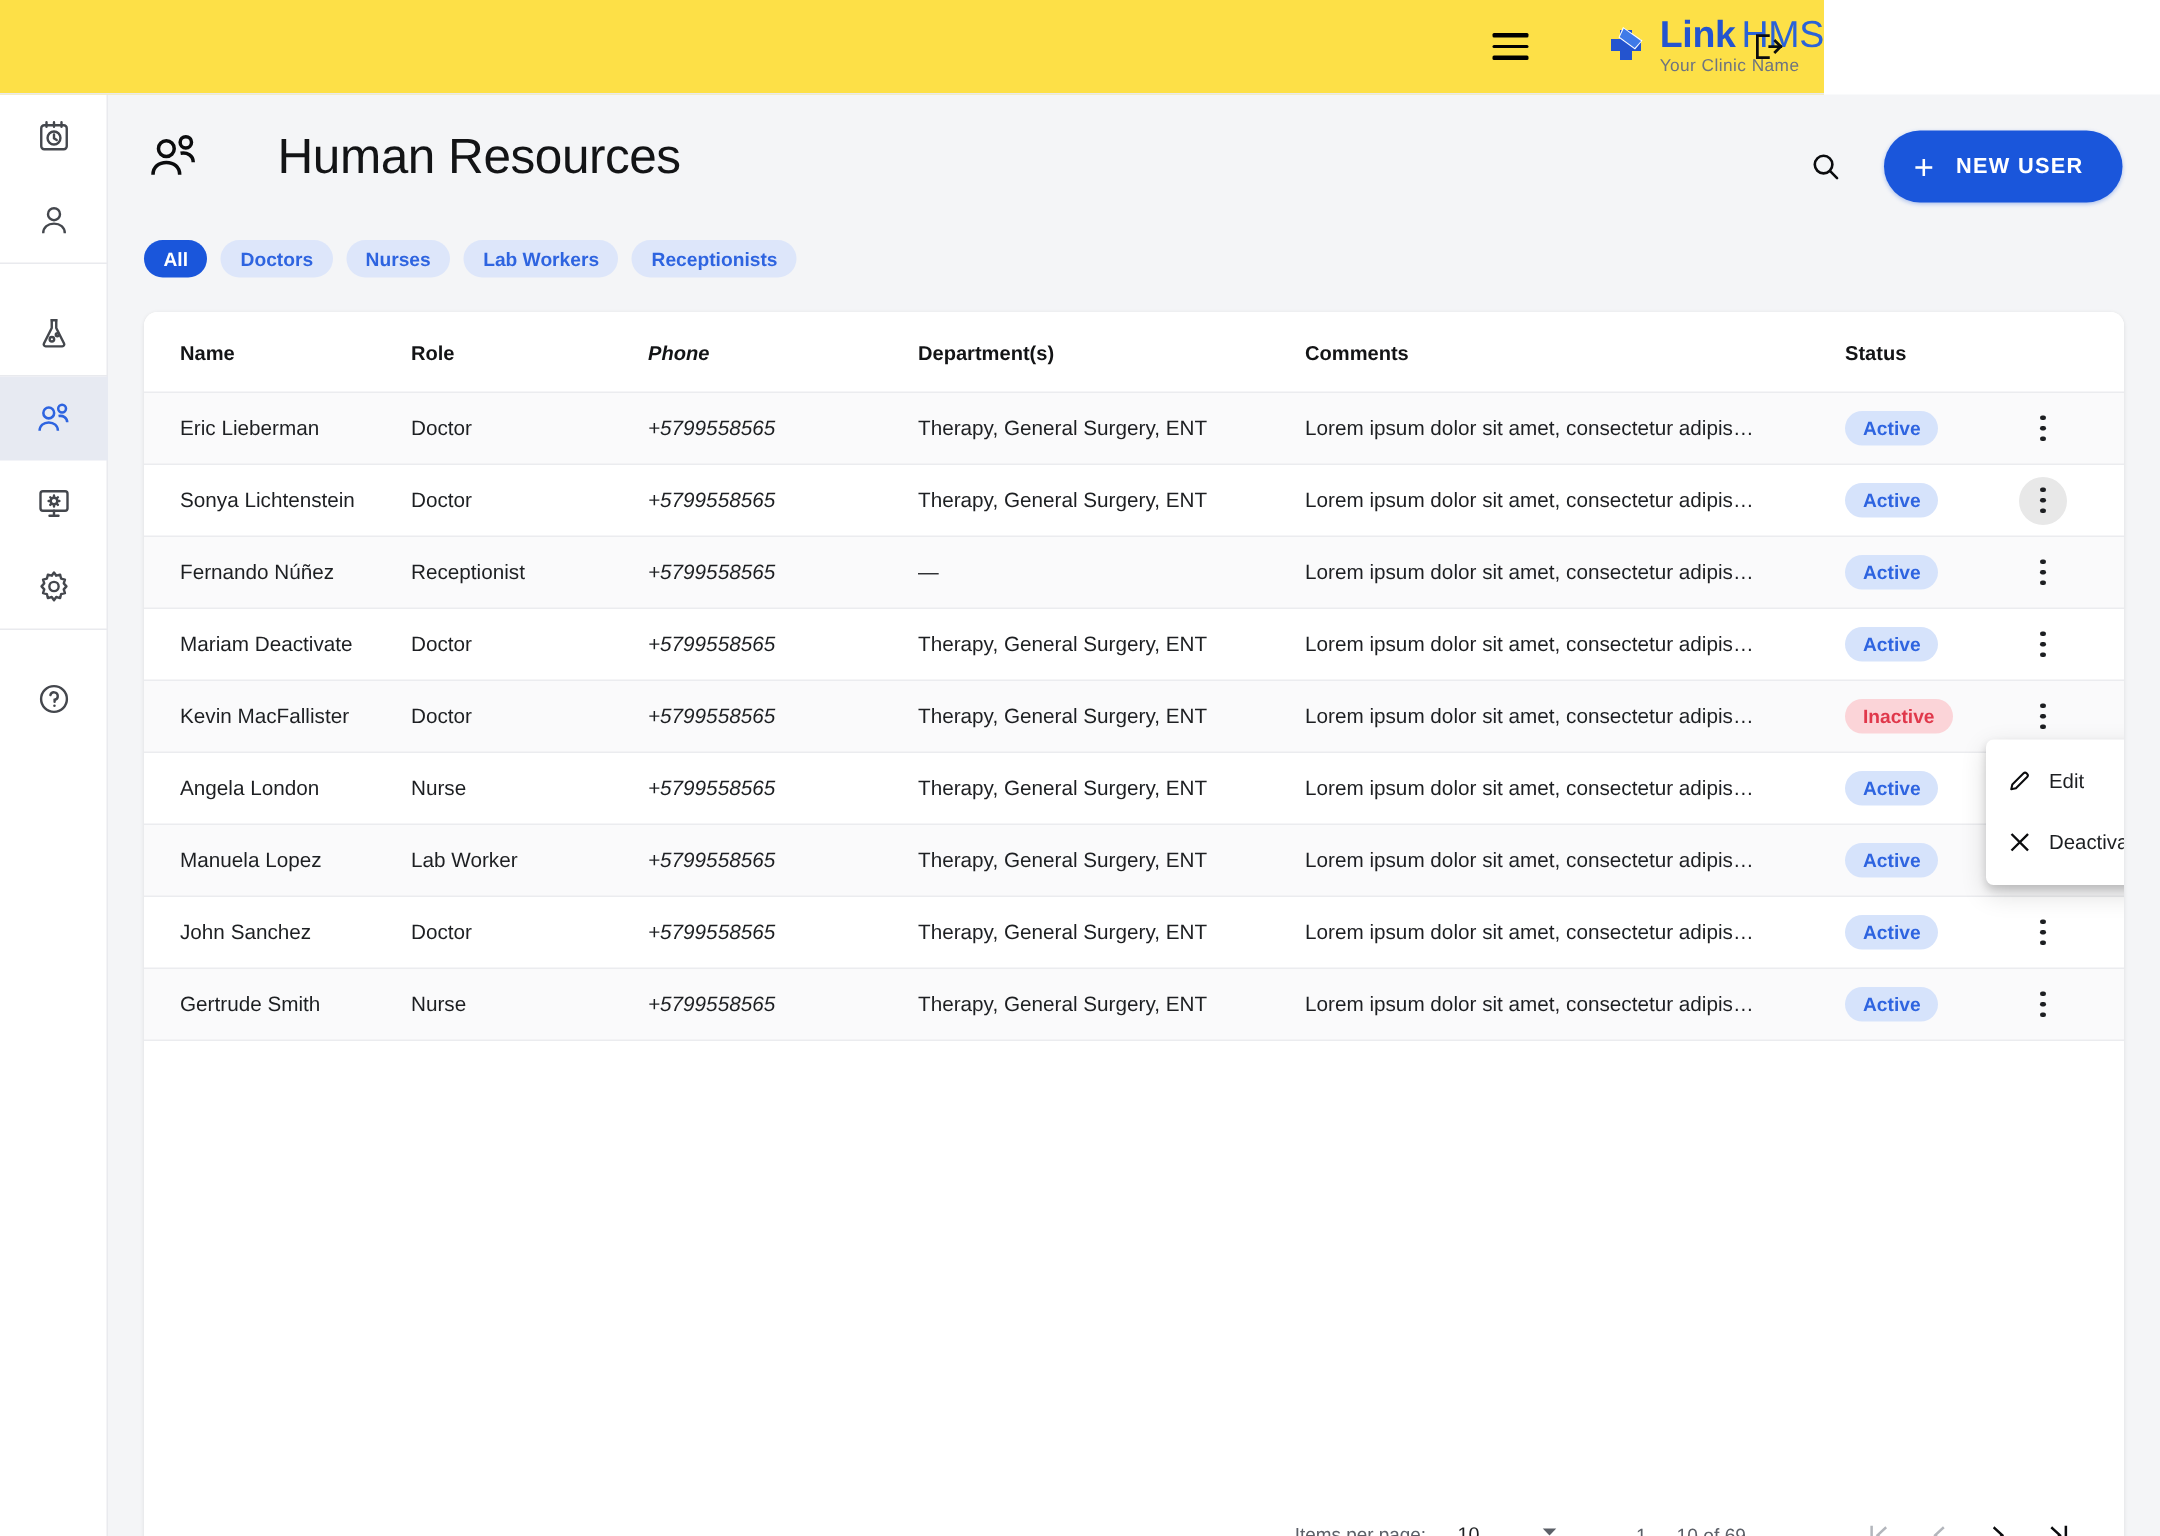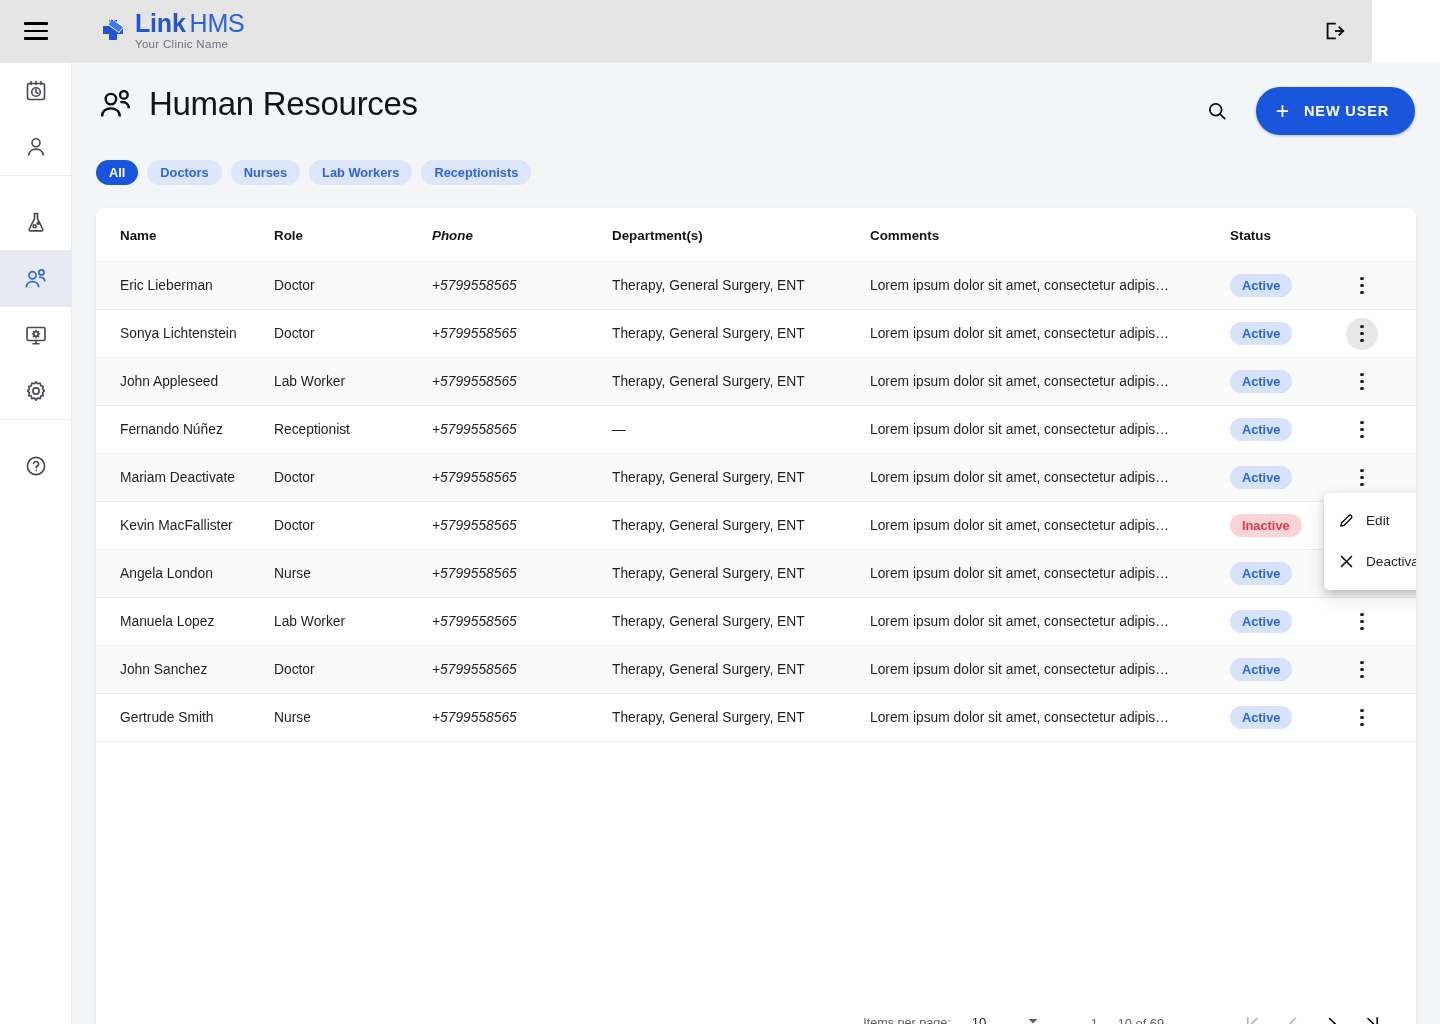--- a/index.html
+++ b/index.html
@@ -7,25 +7,26 @@
     width: 1440px; height: 1024px;
     font-family: "Liberation Sans", sans-serif;
     background: #ffffff;
     overflow: hidden;
   }
   body { position: relative; }
 
   
   .topbar {
     position: absolute; top: 0; left: 0;
-    width: 1372px; height: 63px;
-    background: #e5e5e5;
+    width: 1216px; height: 63px;
+    background: #fde047;
     display: flex; align-items: center;
     border-bottom: 1px solid #e9eaee;
     z-index: 30;
+    justify-content: flex-end;
   }
   .hamburger {
     width: 24px; height: 18px;
     margin-left: 24px;
     display: flex; flex-direction: column; justify-content: space-between;
     cursor: pointer;
   }
   .hamburger span { display: block; height: 2.6px; background: #000; border-radius: 1px; }
 
   .brand { margin-left: 50px; display: flex; align-items: flex-start; }
@@ -63,21 +64,21 @@
   
   .content {
     position: absolute; top: 63px; left: 72px;
     width: 1368px; height: 961px;
     background: #f4f5f7;
     overflow: hidden;
   }
 
   .page-head {
     position: absolute; left: 25px; top: 22px;
-    display: flex; align-items: center;
+    display: flex; align-items: center; gap: 36px;
   }
   .page-head-icon { margin-right: 14px; display:flex; }
   .page-title { font-size: 33px; font-weight: 400; color: #131416; letter-spacing: -0.3px; }
 
   .head-actions { position: absolute; right: 25px; top: 24px; display: flex; align-items: center; }
   .search-btn {
     width: 34px; height: 34px; display: flex; align-items: center; justify-content: center;
     cursor: pointer; margin-right: 22px;
   }
   .new-user-btn {
@@ -362,35 +363,20 @@
             <td class="c-status"><span class="badge active">Active</span></td>
             <td class="c-menu">
               <div class="menu-dots open">
                 <i></i>
                 <i></i>
                 <i></i>
               </div>
             </td>
           </tr>
           <tr>
-            <td class="c-name">John Appleseed</td>
-            <td class="c-role">Lab Worker</td>
-            <td class="c-phone">+5799558565</td>
-            <td class="c-dept">Therapy, General Surgery, ENT</td>
-            <td class="c-comment">Lorem ipsum dolor sit amet, consectetur adipis…</td>
-            <td class="c-status"><span class="badge active">Active</span></td>
-            <td class="c-menu">
-              <div class="menu-dots">
-                <i></i>
-                <i></i>
-                <i></i>
-              </div>
-            </td>
-          </tr>
-          <tr>
             <td class="c-name">Fernando Núñez</td>
             <td class="c-role">Receptionist</td>
             <td class="c-phone">+5799558565</td>
             <td class="c-dept">—</td>
             <td class="c-comment">Lorem ipsum dolor sit amet, consectetur adipis…</td>
             <td class="c-status"><span class="badge active">Active</span></td>
             <td class="c-menu">
               <div class="menu-dots">
                 <i></i>
                 <i></i>

